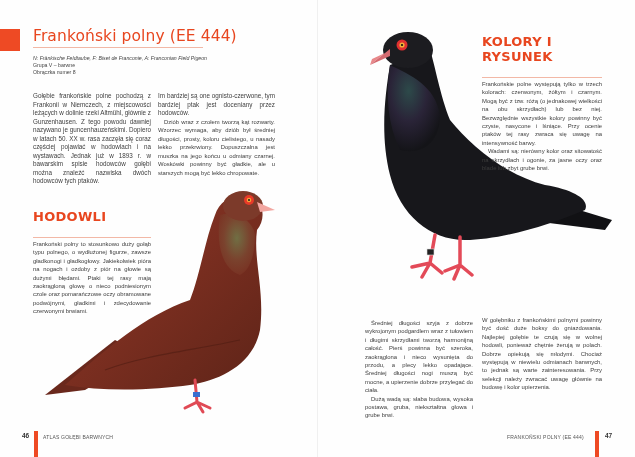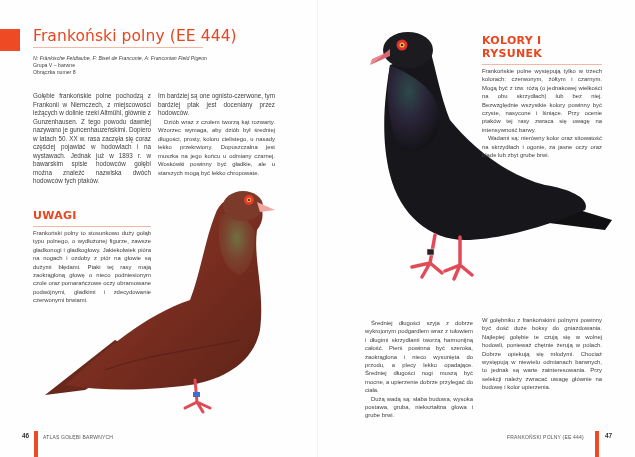--- a/index.html
+++ b/index.html
@@ -17,22 +17,22 @@
     position: absolute; left: 33px; top: 27px;
     font-size: 15.5px; color: #e8461f; letter-spacing: 0.1px;
     font-family: "DejaVu Sans", sans-serif;
     padding-bottom: 2px; border-bottom: 1px solid #f2b8a6; width: 170px; white-space: nowrap;
   }
   .meta { position: absolute; left: 33px; top: 55px; font-size: 5.2px; line-height: 7.2px; color: #444; font-style: italic; }
   .meta .plain { font-style: normal; display: block; }
 
   .heading {
     font-family: "DejaVu Sans", sans-serif; font-weight: bold;
-    font-size: 11px; color: #e8461f; letter-spacing: 0.3px;
-    border-bottom: 1px solid #f2b8a6; padding-bottom: 4px; margin-bottom: 2px;
+    font-size: 13px; color: #e8461f; letter-spacing: 0.3px;
+    border-bottom: 1px solid #f2b8a6; padding-bottom: 13px; margin-bottom: 2px;
   }
   .body {
     font-size: 6.3px; line-height: 8.55px; color: #3d3d3d; text-align: justify;
     hyphens: manual;
   }
   .body p + p { text-indent: 6px; }
   .body.smallcol { font-size: 5.9px; line-height: 8.4px; }
 
   .blk { position: absolute; }
   .pochodzenie { left: 33px; top: 92px; width: 118px; }
@@ -68,21 +68,21 @@
   </div>
 
   <div class="blk col2">
     <div class="body">
       <p>Im bardziej są one ognisto-czerwone, tym bardziej ptak jest doceniany przez hodowców.</p>
       <p style="font-size:5.9px;">Dziób wraz z czołem tworzą kąt rozwarty. Wzorzec wymaga, aby dziób był średniej długości, prosty, koloru cielistego, u nasady lekko przekrwiony. Dopuszczalna jest muszka na jego końcu u odmiany czarnej. Woskówki powinny być gładkie, ale u starszych mogą być lekko chropowate.</p>
     </div>
   </div>
 
   <div class="blk budowa">
-    <div class="heading">UWAGI</div>
+    <div class="heading">HODOWLI</div>
     <div class="body smallcol">
       <p>Frankoński polny to stosunkowo duży gołąb typu polnego, o wydłużonej figurze, zawsze gładkonogi i gładkogłowy. Jakiekolwiek pióra na nogach i ozdoby z piór na głowie są dużymi błędami. Ptaki tej rasy mają zaokrągloną głowę o nieco podniesionym czole oraz pomarańczowe oczy obramowane podwójnymi, gładkimi i zdecydowanie czerwonymi brwiami.</p>
     </div>
   </div>
 
   <svg class="pigeon" style="left:25px; top:180px;" width="260" height="240" viewBox="0 0 260 240">
     <defs>
       <linearGradient id="redBody" x1="0" y1="0" x2="1" y2="1">
         <stop offset="0" stop-color="#8a3a28"></stop>
         <stop offset="0.5" stop-color="#7a2e20"></stop>

